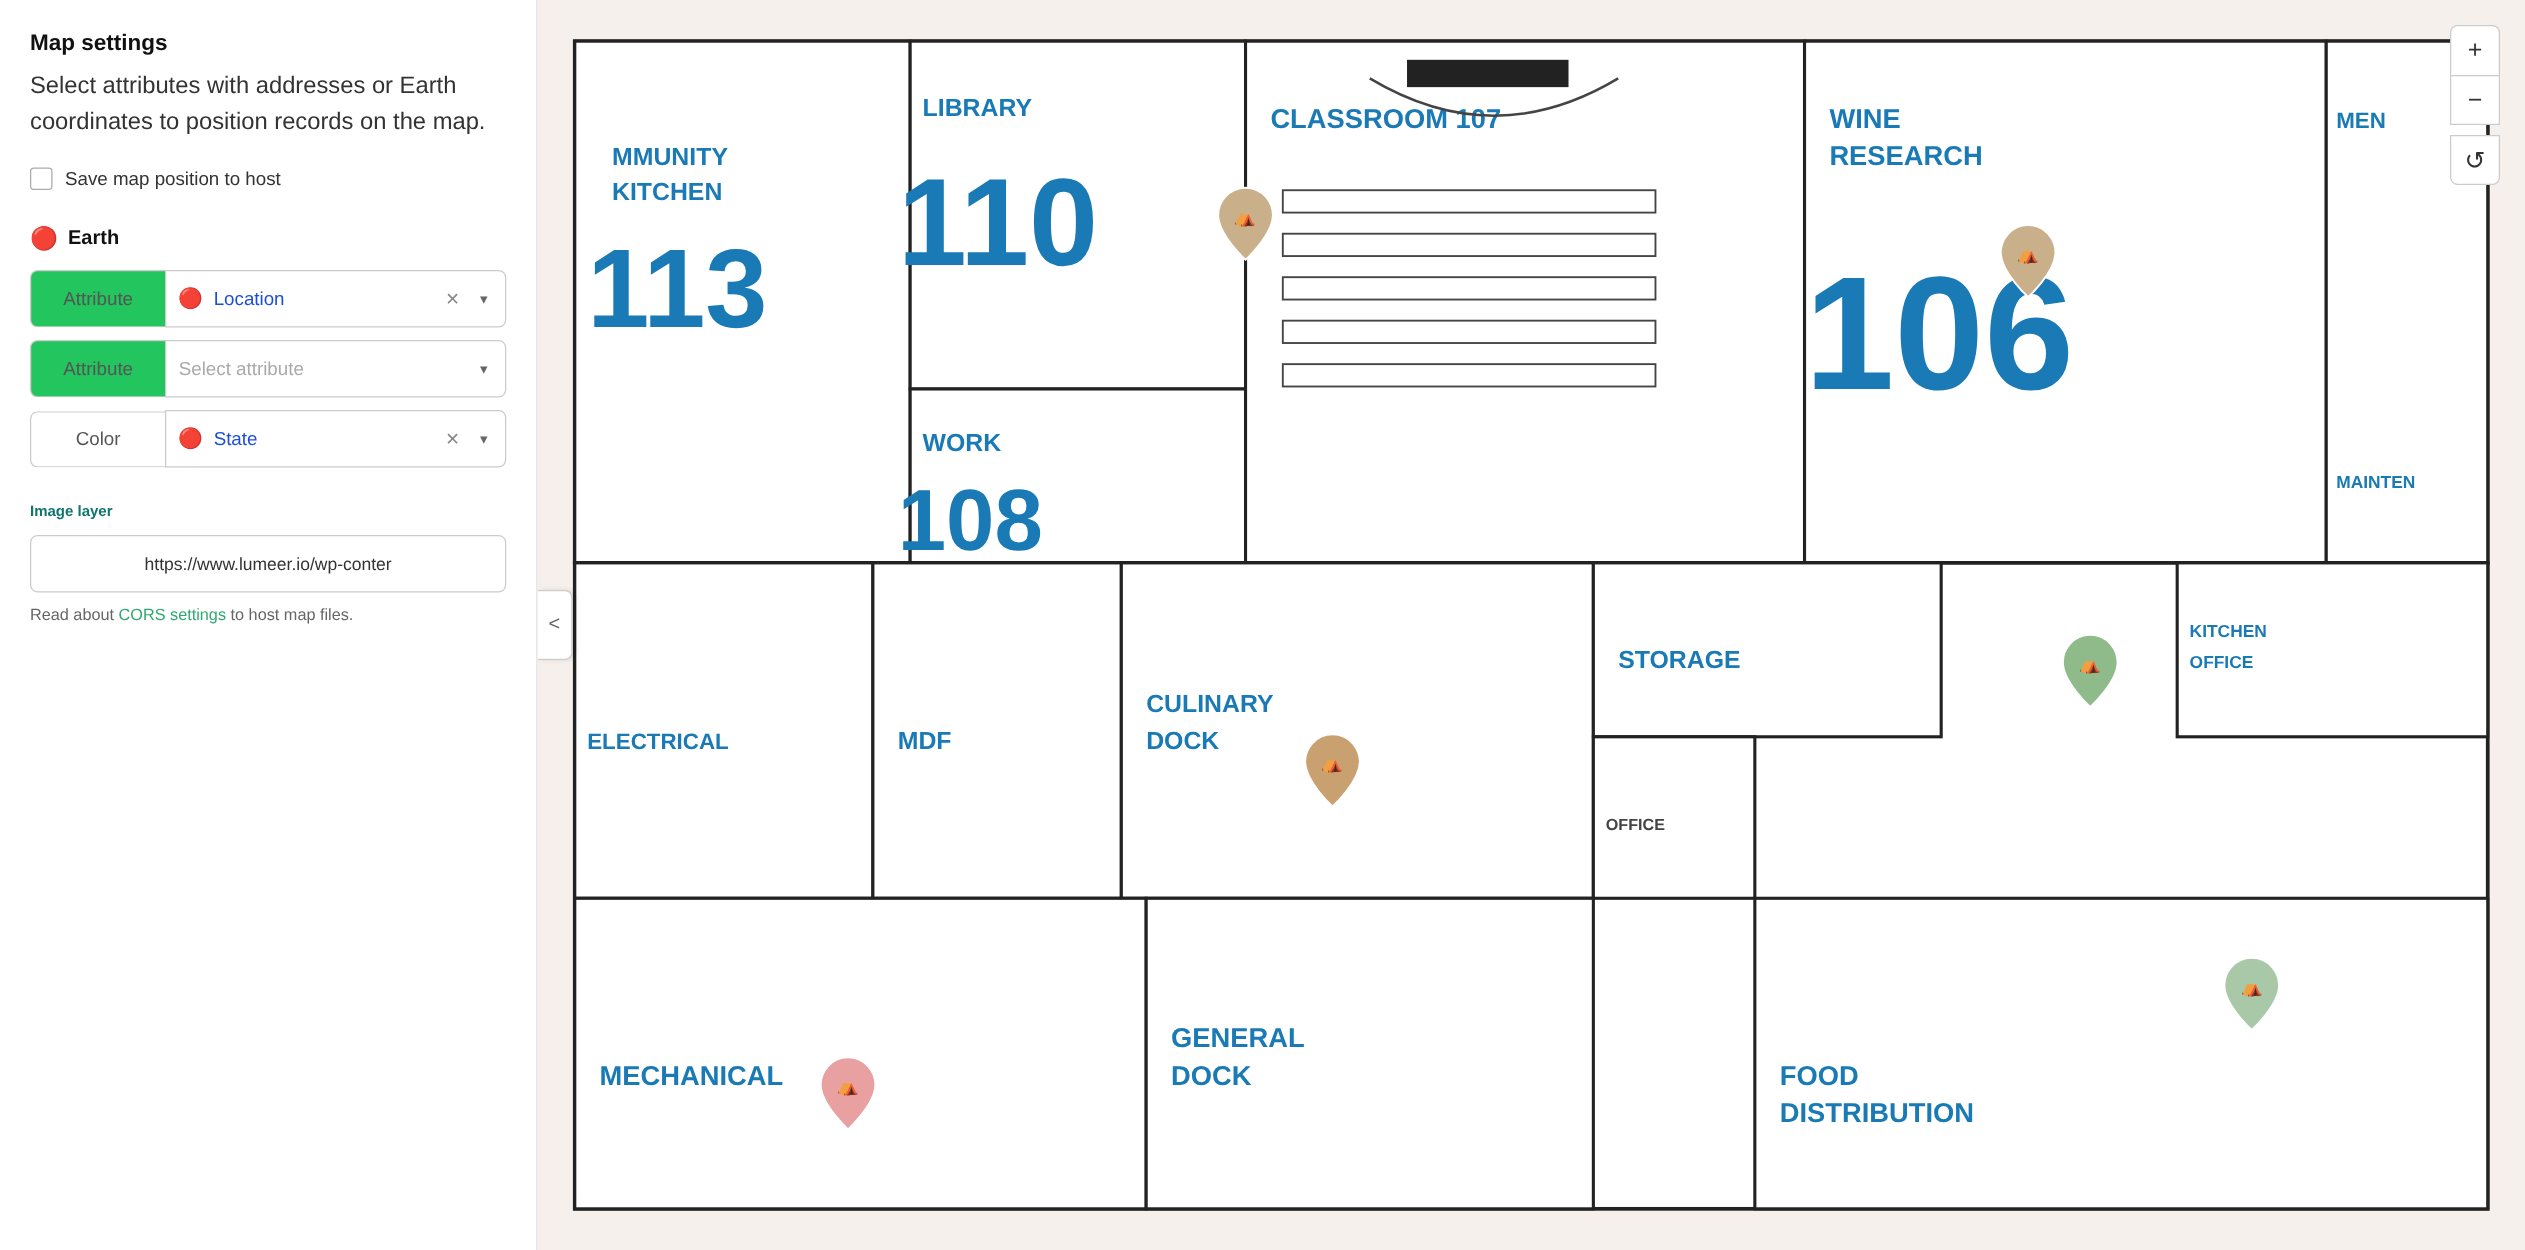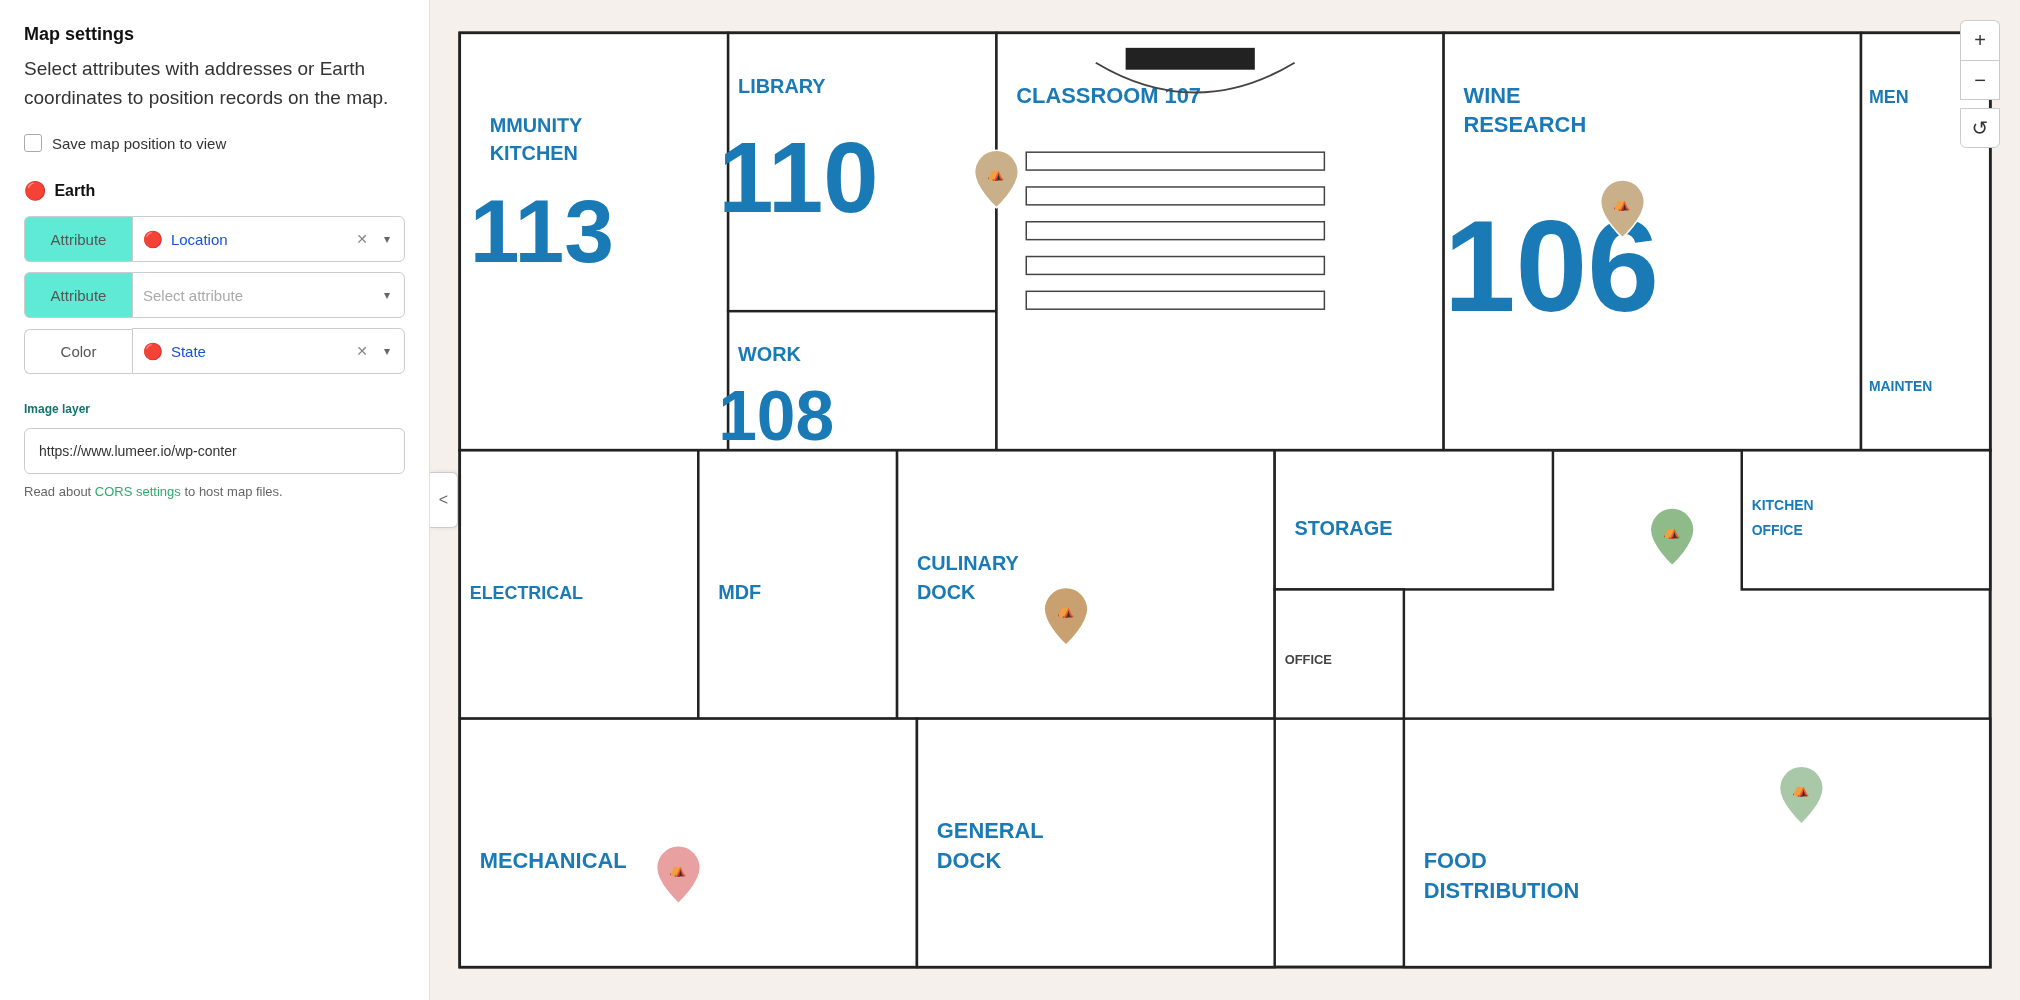--- a/index.html
+++ b/index.html
@@ -68,21 +68,21 @@
       align-items: center;
       gap: 0;
       margin-bottom: 10px;
     }
     .attr-label-btn {
       min-width: 108px;
       height: 46px;
       border: 1.5px solid #ccc;
       border-right: none;
       border-radius: 6px 0 0 6px;
-      background: #5eead4;
+      background: #22c55e;
       font-size: 15px;
       color: #555;
       display: flex;
       align-items: center;
       justify-content: center;
       padding: 0 12px;
       cursor: default;
     }
     .attr-value-btn {
       flex: 1;
@@ -156,20 +156,21 @@
     .image-url-input {
       width: 100%;
       height: 46px;
       border: 1.5px solid #ccc;
       border-radius: 6px;
       padding: 15px 14px;
       font-size: 14px;
       color: #333;
       outline: none;
       margin-bottom: 10px;
+      text-align: center;
     }
     .cors-note {
       font-size: 13px;
       color: #666;
     }
     .cors-link {
       color: #2eaa6e;
       text-decoration: none;
       cursor: pointer;
     }
@@ -238,21 +239,21 @@
   </style>
 </head>
 <body>
 
 <div class="left-panel">
   <div class="panel-title">Map settings</div>
   <div class="panel-desc">Select attributes with addresses or Earth coordinates to position records on the map.</div>
 
   <div class="save-row">
     <div class="save-checkbox"></div>
-    <span class="save-label">Save map position to view</span>
+    <span class="save-label">Save map position to host</span>
   </div>
 
   <div class="section-header">
     <span class="tasks-icon">🔴</span>
     <span>Earth</span>
   </div>
 
   <div class="attr-row">
     <div class="attr-label-btn">
       <span>Attribute</span>

